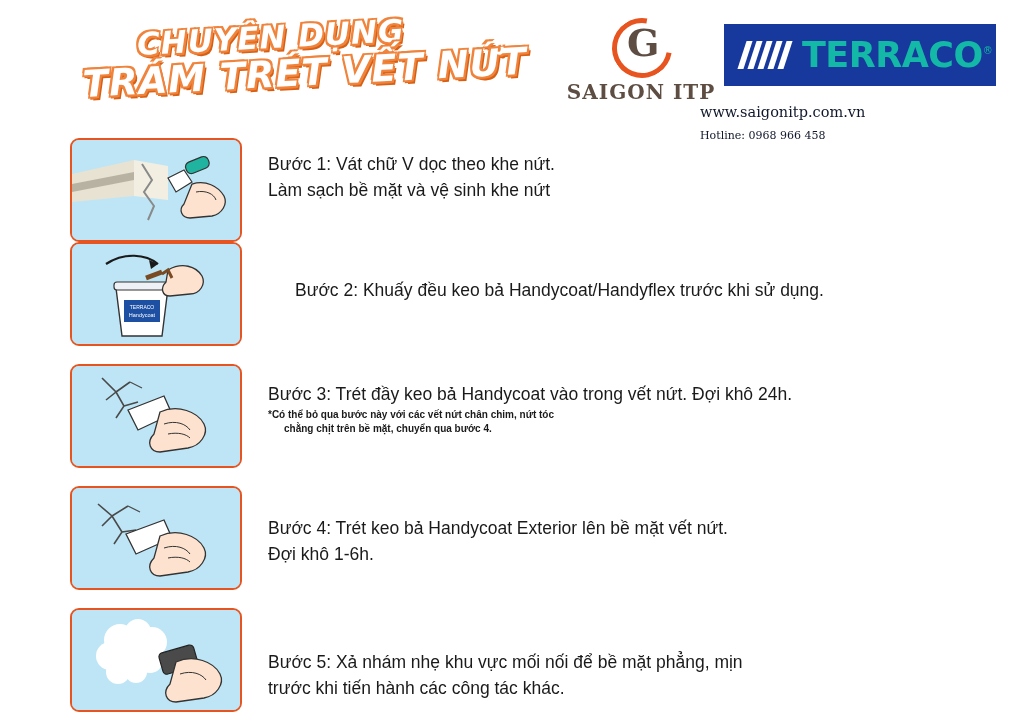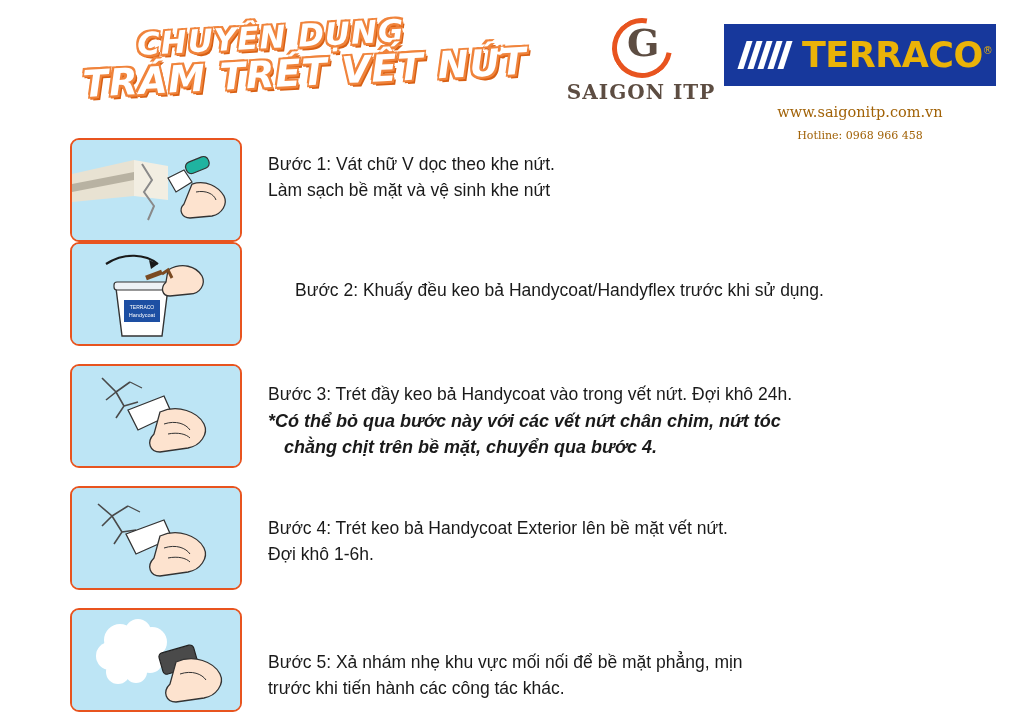--- a/index.html
+++ b/index.html
@@ -124,39 +124,38 @@
     display: block;
     width: 6px;
     height: 28px;
     background: #ffffff;
     margin-right: 4px;
   }
   .logo-terraco .tname {
     font-family: "DejaVu Sans", sans-serif;
     font-weight: bold;
     font-size: 35px;
-    color: #eab308;
+    color: #14b8a6;
     letter-spacing: -0.5px;
     line-height: 1;
     position: relative;
   }
   .logo-terraco .reg {
     font-size: 10px;
     vertical-align: super;
     font-weight: normal;
   }
 
   .contact {
     position: absolute;
     left: 700px;
     top: 104px;
     width: 320px;
-    text-align: center;
     font-family: "DejaVu Serif", serif;
-    color: #a16207;
+    color: #0f172a;
   }
   .contact .web { font-size: 14.5px; }
   .contact .hotline { font-size: 11px; margin-top: 9px; }
 
   
   .steps {
     position: absolute;
     left: 0;
     top: 132px;
     width: 1024px;
@@ -183,22 +182,21 @@
     top: 0;
     width: 740px;
     color: #1a1a1a;
   }
   .step-line {
     font-size: 17.5px;
     line-height: 1.48;
     white-space: nowrap;
   }
   .step-note {
-    font-size: 18px;
-    font-style: italic;
+    font-size: 10px;
     font-weight: bold;
     line-height: 1.45;
     white-space: nowrap;
   }
 
   
   .step.s1 { height: 100px; }
   .step.s1 .thumb { top: 6px; }
   .step.s1 .step-text { top: 20px; }
 

